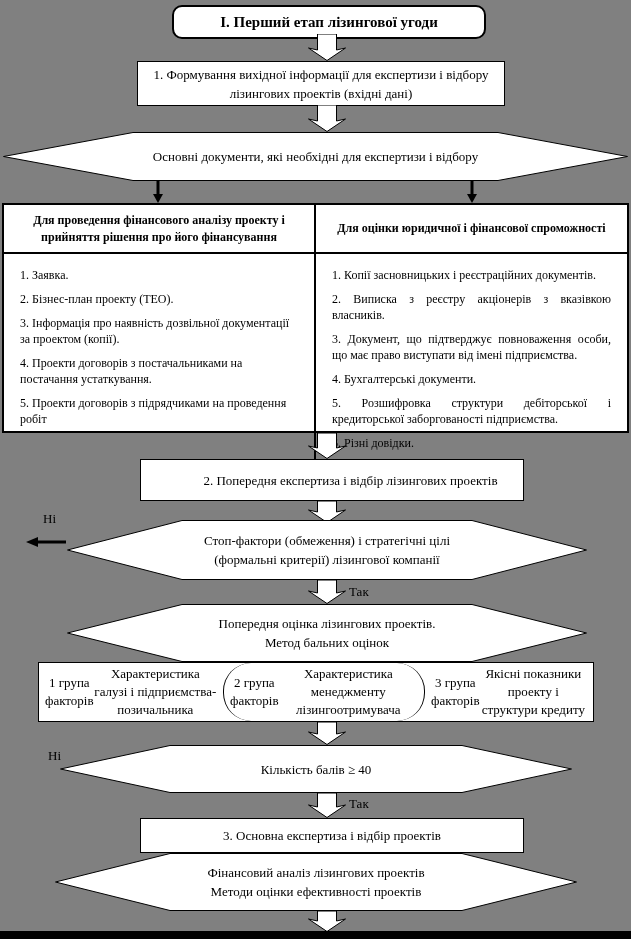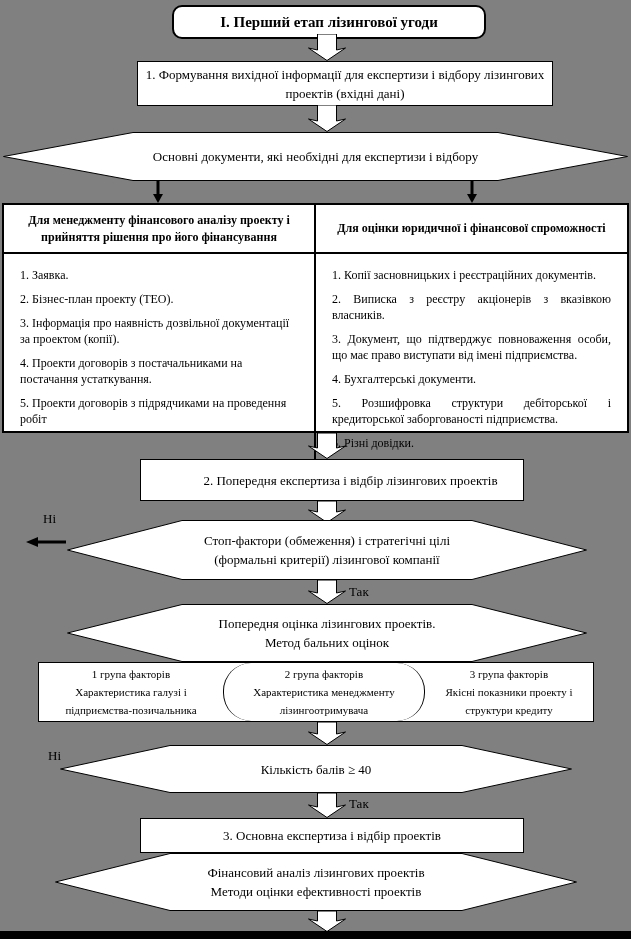--- a/index.html
+++ b/index.html
@@ -38,42 +38,42 @@
   .doc-td{font-size:12px; line-height:16px; padding:5px 8px 0 8px;}
   .col-left{border-right:2px solid #000;}
   .doc-td.justify{text-align:justify;}
   .doc-item{margin:8px;}
   
   .factor-row{
     background:#fff; border:1px solid #000; box-sizing:border-box;
     display:grid; grid-template-columns:184px 202px 1fr;
   }
   .factor-cell{
-    display:flex; flex-direction:column; align-items:center; justify-content:center;
-    text-align:center; font-size:11px; line-height:18px; padding:2px 6px;
+    display:flex; flex-direction:row; align-items:center; justify-content:center;
+    text-align:center; font-size:13px; line-height:18px; padding:2px 6px;
   }
   .factor-cell.mid-borders{border-left:1px solid #000; border-right:1px solid #000;border-radius:28px;}
   .bottom-band{background:#000;}
 </style>
 </head>
 <body>
 
 <div class="canvas">
 
   <div class="abs title-box" style="left:172px; top:5px; width:310px; height:30px;">
     <span>І. Перший етап лізингової угоди</span>
   </div>
 
   <div class="abs" style="left:308px; top:34px;">
     <svg width="38" height="27">
       <polygon points="9.5,0 28.5,0 28.5,16 37.5,14 19,26.5 0.5,14 9.5,16" fill="#fff" stroke="#000" stroke-width="1"></polygon>
     </svg>
   </div>
 
-  <div class="abs box step-text" style="left:137px; top:61px; width:416px; height:45px; box-sizing:border-box;font-family:Liberation Serif, serif;">
+  <div class="abs box step-text" style="left:137px; top:61px; width:368px; height:45px; box-sizing:border-box;font-family:Liberation Serif, serif;">
     <span>1. Формування вихідної інформації для експертизи і відбору лізингових проектів (вхідні дані)</span>
   </div>
 
   <div class="abs" style="left:308px; top:105px;">
     <svg width="38" height="27">
       <polygon points="9.5,0 28.5,0 28.5,16 37.5,14 19,26.5 0.5,14 9.5,16" fill="#fff" stroke="#000" stroke-width="1"></polygon>
     </svg>
   </div>
 
   <div class="abs hex" style="left:3px; top:132px; width:625px; height:49px;">
@@ -91,21 +91,21 @@
   </div>
   <div class="abs" style="left:466px; top:181px;">
     <svg width="12" height="22">
       <rect x="4.5" y="0" width="3" height="14" fill="#000"></rect>
       <polygon points="1,13 11,13 6,22" fill="#000"></polygon>
     </svg>
   </div>
 
   <div class="abs doc-table" style="left:2px; top:203px; width:627px; height:230px;">
     <div class="doc-th col-left">
-      <span>Для менеджменту фінансового аналізу проекту і прийняття рішення про його фінансування</span>
+      <span>Для проведення фінансового аналізу проекту і прийняття рішення про його фінансування</span>
     </div>
     <div class="doc-th">
       <span>Для оцінки юридичної і фінансової спроможності</span>
     </div>
     <div class="doc-td col-left">
       <p class="doc-item">1. Заявка.</p>
       <p class="doc-item">2. Бізнес-план проекту (ТЕО).</p>
       <p class="doc-item">3. Інформація про наявність дозвільної документації за проектом (копії).</p>
       <p class="doc-item">4. Проекти договорів з постачальниками на постачання устаткування.</p>
       <p class="doc-item">5. Проекти договорів з підрядчиками на проведення робіт</p>

